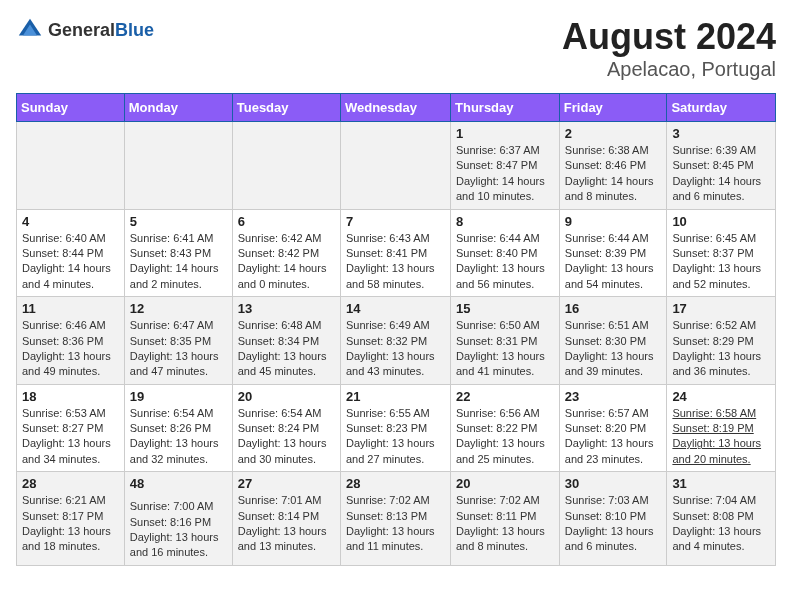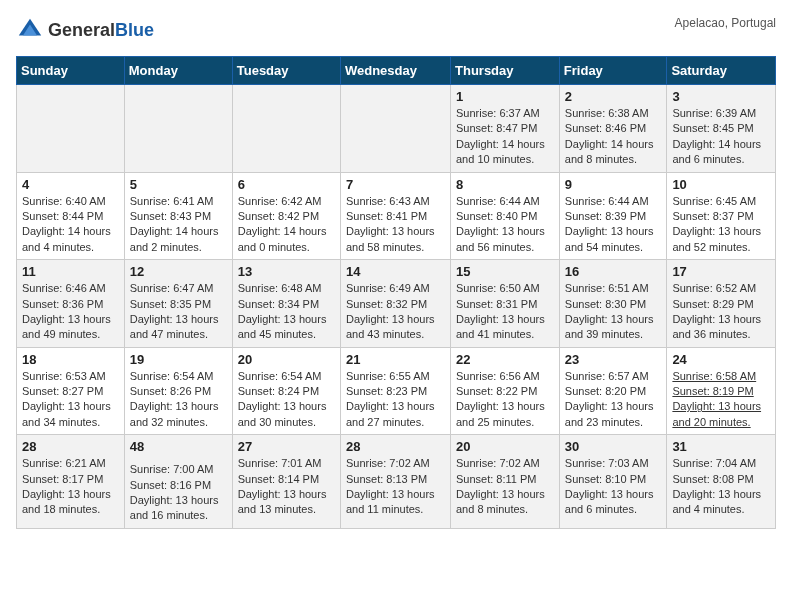--- a/index.html
+++ b/index.html
@@ -27,30 +27,30 @@
     }
     .title-block {
       text-align: right;
     }
     .month-year {
       font-size: 36px;
       font-weight: bold;
       color: #222;
     }
     .location {
-      font-size: 12px;
+      font-size: 20px;
       color: #555;
     }
     .calendar {
       width: 100%;
       border-collapse: collapse;
       font-size: 11px;
     }
     .calendar thead th {
-      background-color: #0c4a6e;
+      background-color: #8b5cf6;
       color: #fff;
       padding: 6px 4px;
       text-align: left;
       font-size: 13px;
       font-weight: bold;
       border: 1px solid #1a5fa8;
     }
     .calendar tbody td {
       border: 1px solid #ccc;
       padding: 4px 5px;
@@ -85,20 +85,21 @@
   <div class="logo">
     <svg class="logo-icon" viewBox="0 0 40 40" xmlns="http://www.w3.org/2000/svg">
       <polygon points="20,4 36,28 4,28" fill="#1a5fa8"></polygon>
       <polygon points="20,12 30,28 10,28" fill="#4a90d9"></polygon>
     </svg>
     <div>
       <span style="font-size:18px;font-weight:bold;color:#333;">General</span><span style="font-size:18px;font-weight:bold;color:#1a5fa8;">Blue</span>
     </div>
   </div>
   <div class="title-block">
+    <div class="month-year">August 2024</div>
     <div class="location">Apelacao, Portugal</div>
   </div>
 </div>
 
 <table class="calendar">
   <thead>
     <tr id="header-row">
         <th>Sunday</th>
         <th>Monday</th>
         <th>Tuesday</th>

